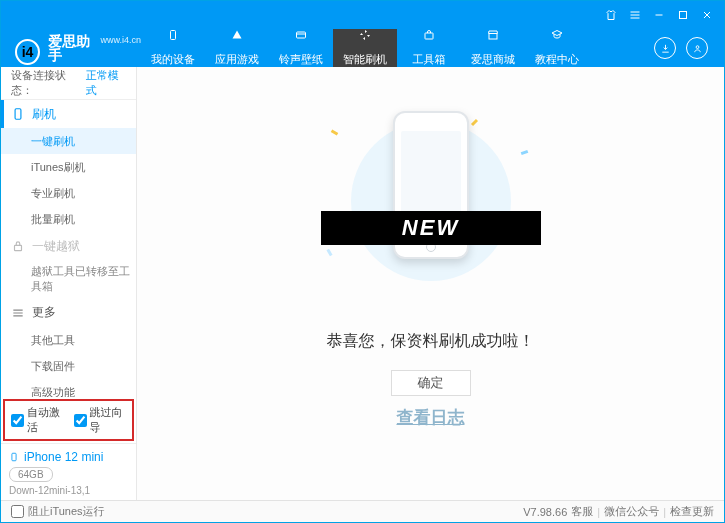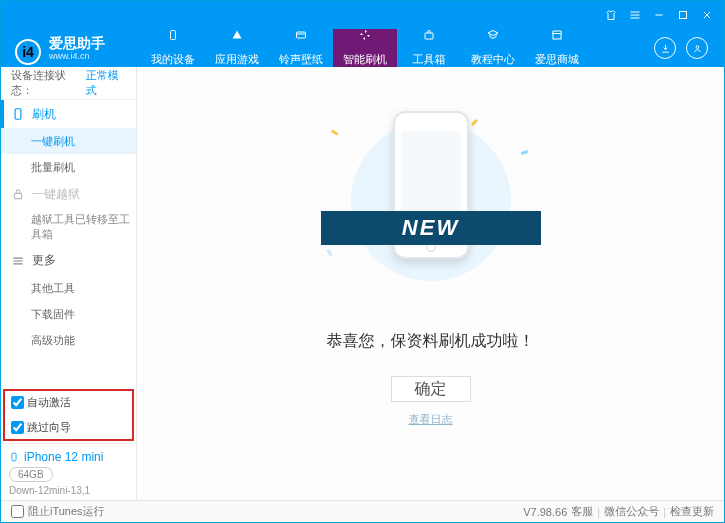--- a/index.html
+++ b/index.html
@@ -5,68 +5,68 @@
     * { margin: 0; padding: 0; box-sizing: border-box; }
     body { font-family: "Microsoft YaHei", Arial, sans-serif; font-size: 12px; background: #fff; width: 725px; height: 523px; overflow: hidden; position: relative; border: 1px solid #00a2e6; }
     
     .titlebar { height: 28px; background: #0099f5; display: flex; align-items: center; justify-content: flex-end; padding-right: 6px; gap: 2px; }
     .tb-icon { width: 22px; height: 22px; display: flex; align-items: center; justify-content: center; color: #fff; cursor: pointer; }
     .tb-icon svg { width: 12px; height: 12px; }
     
     .header { height: 38px; background: #0099f5; display: flex; align-items: center; }
     .logo-area { width: 140px; display: flex; align-items: center; padding-left: 14px; gap: 8px; }
     .logo-ring { width: 26px; height: 26px; border: 2px solid #fff; border-radius: 50%; display: flex; align-items: center; justify-content: center; color: #000000; font-weight: bold; font-size: 14px; margin-top: 8px; }
-    .logo-text { color: #fff; display: flex; flex-direction: column; line-height: 1; }
+    .logo-text { color: #fff; display: flex; flex-direction: row; line-height: 1; }
     .logo-text .cn { font-size: 14px; font-weight: bold; }
     .logo-text .url { font-size: 9px; opacity: .85; margin-top: 2px; }
     .nav { display: flex; height: 100%; flex: 1; }
     .nav-item { width: 64px; display: flex; flex-direction: column; align-items: center; justify-content: center; color: #fff; cursor: pointer; font-size: 11px; gap: 11px; }
-    .nav-item.active { background: #701a75; }
+    .nav-item.active { background: #404040; }
     .nav-item .nicon { width: 16px; height: 16px; }
     .header-right { display: flex; align-items: center; gap: 10px; padding-right: 16px; }
     .circ-btn { width: 22px; height: 22px; border: 1.5px solid #fff; border-radius: 50%; display: flex; align-items: center; justify-content: center; color: #fff; cursor: pointer; }
     .circ-btn svg { width: 11px; height: 11px; }
     
     .body { display: flex; height: calc(100% - 28px - 38px - 22px); }
     
     .sidebar { width: 136px; border-right: 1px solid #e8e8e8; display: flex; flex-direction: column; }
     .conn-status { height: 26px; padding: 16px 10px; display: flex; align-items: center; color: #666; border-bottom: 1px solid #eee; font-size: 11px; }
     .conn-status .mode { color: #0099f5; margin-left: 4px; }
     
     .sb-list { flex: 1; overflow: auto; }
     .sb-h { display: flex; align-items: center; gap: 7px; height: 28px; padding-left: 10px; color: #555; cursor: pointer; }
     .sb-h.active-left { border-left: 3px solid #0099f5; color: #0099f5; padding-left: 7px; }
     .sb-h .sicon { width: 14px; height: 14px; display: flex; align-items: center; justify-content: center; }
     .sb-sub { height: 26px; line-height: 26px; padding-left: 30px; color: #666; cursor: pointer; font-size: 11px; }
     .sb-sub.sel { background: #e8f5ff; color: #0099f5; }
     .sb-sub.multiline { height: auto; padding: 4px 6px 4px 30px; line-height: 1.4; color: #888; }
     
-    .sb-checks { border: 2px solid #d42a2a; margin: 2px 2px; padding: 4px 6px; display: flex; gap: 10px; font-size: 11px; color: #444; flex-direction: column; }
+    .sb-checks { border: 2px solid #d42a2a; margin: 2px 2px; padding: 4px 6px; display: flex; gap: 10px; font-size: 11px; color: #444; }
     .sb-checks label { display: flex; align-items: center; gap: 3px; cursor: pointer; }
     .sb-checks input { accent-color: #0099f5; }
     
     .device { padding: 6px 8px 4px 8px; border-top: 1px solid #eee; }
     .device .name { color: #0099f5; font-size: 12px; display: flex; align-items: center; gap: 5px; }
     .device .cap { display: inline-block; border: 1px solid #ccc; border-radius: 7px; padding: 1px 8px; font-size: 10px; color: #888; margin-top: 3px; }
     .device .bl { font-size: 10px; color: #999; margin-top: 3px; }
     
     .main { flex: 1; background: #fdfdfd; position: relative; display: flex; flex-direction: column; align-items: center; justify-content: flex-start; }
     .illus { margin-top: 44px; width: 220px; height: 200px; position: relative; }
     .illus .circle { position: absolute; top: 10px; left: 30px; width: 160px; height: 160px; background: #eaf6fd; border-radius: 50%; }
     .illus .phone { position: absolute; top: 0; left: 72px; width: 76px; height: 148px; background: #fff; border-radius: 12px; box-shadow: 0 4px 10px rgba(0,0,0,.15); border: 2px solid #e2e6ea; }
     .illus .screen { position: absolute; top: 18px; left: 6px; right: 6px; bottom: 20px; background: #f5f9fc; border-radius: 2px; }
     .illus .homebtn { position: absolute; bottom: 5px; left: 50%; transform: translateX(-50%); width: 10px; height: 10px; border: 1.5px solid #d0d6dc; border-radius: 50%; }
     .illus .ribbon { position: absolute; top: 88px; left: 0; right: 0; height: 58px; }
-    .illus .ribbon .bar { position: absolute; top: 12px; left: 0; right: 0; height: 34px; background: #0c4a6e; display: flex; align-items: center; justify-content: center; color: #fff; font-weight: 900; font-size: 22px; letter-spacing: 2px; font-style: italic; text-shadow: 0 1px 0 rgba(0,0,0,.15); }
+    .illus .ribbon .bar { position: absolute; top: 12px; left: 0; right: 0; height: 34px; background: #000000; display: flex; align-items: center; justify-content: center; color: #fff; font-weight: 900; font-size: 22px; letter-spacing: 2px; font-style: italic; text-shadow: 0 1px 0 rgba(0,0,0,.15); }
     .illus .ribbon::before, .illus .ribbon::after { content: ""; position: absolute; top: 0; width: 0; height: 0; border: 12px solid transparent; }
     .illus .conf { position: absolute; width: 7px; height: 3px; background: #8cd5ff; }
     
     .msg { font-size: 16px; color: #333; margin-top: 20px; }
-    .ok-btn { margin-top: 24px; width: 80px; height: 26px; border: 1px solid #ddd; background: #fff; color: #555; cursor: pointer; font-size: 16px; }
-    .log-link { margin-top: 10px; color: #8fb5cc; font-size: 11px; cursor: pointer; text-decoration: underline; }
+    .ok-btn { margin-top: 18px; width: 80px; height: 26px; border: 1px solid #ddd; background: #fff; color: #555; cursor: pointer; font-size: 13px; }
+    .log-link { margin-top: 10px; color: #8fb5cc; font-size: 17px; cursor: pointer; text-decoration: underline; font-weight: bold; }
     
     .footer { position: absolute; bottom: 0; left: 0; right: 0; height: 22px; border-top: 1px solid #e2e2e2; background: #fafafa; display: flex; align-items: center; padding: 8px 10px; font-size: 11px; color: #777; }
     .footer .left { display: flex; align-items: center; gap: 4px; }
     .footer .right { margin-left: auto; display: flex; align-items: center; gap: 4px; }
     .footer .right span { cursor: pointer; }
     .sep { color: #ccc; }
   </style>
 </head>
 <body>
 
@@ -134,31 +134,31 @@
       </div>
     <div class="nav-item">
         <svg class="nicon" viewBox="0 0 24 24" fill="none" stroke="#fff" stroke-width="2">
           <rect x="4" y="8" width="16" height="12" rx="1"></rect>
           <path d="M9 8V6a3 3 0 016 0v2"></path>
         </svg>
         <span>工具箱</span>
       </div>
     <div class="nav-item">
         <svg class="nicon" viewBox="0 0 24 24" fill="none" stroke="#fff" stroke-width="2">
+          <path d="M3 9l1-5h16l1 5"></path>
+          <rect x="4" y="9" width="16" height="11"></rect>
+        </svg>
+        <span>爱思商城</span>
+      </div>
+    <div class="nav-item">
+        <svg class="nicon" viewBox="0 0 24 24" fill="none" stroke="#fff" stroke-width="2">
           <path d="M2 8l10-5 10 5-10 5z"></path>
           <path d="M6 10v5c0 2 3 3 6 3s6-1 6-3v-5"></path>
         </svg>
         <span>教程中心</span>
-      </div>
-    <div class="nav-item">
-        <svg class="nicon" viewBox="0 0 24 24" fill="none" stroke="#fff" stroke-width="2">
-          <path d="M3 9l1-5h16l1 5"></path>
-          <rect x="4" y="9" width="16" height="11"></rect>
-        </svg>
-        <span>爱思商城</span>
       </div>
   </div>
   <div class="header-right">
     <div class="circ-btn">
         <svg viewBox="0 0 24 24" fill="none" stroke="currentColor" stroke-width="2">
           <path d="M12 4v10m0 0l-4-4m4 4l4-4M5 20h14"></path>
         </svg>
       </div>
     <div class="circ-btn">
         <svg viewBox="0 0 24 24" fill="none" stroke="currentColor" stroke-width="2">
@@ -178,20 +178,22 @@
     <div class="sb-list">
       <div class="sb-h active-left">
         <span class="sicon">
             <svg viewBox="0 0 24 24" fill="none" stroke="#0099f5" stroke-width="2">
               <rect x="7" y="3" width="10" height="18" rx="2"></rect>
             </svg>
           </span>
         <span>刷机</span>
       </div>
       <div class="sb-sub sel">一键刷机</div>
+      <div class="sb-sub">iTunes刷机</div>
+      <div class="sb-sub">专业刷机</div>
       <div class="sb-sub">批量刷机</div>
 
       <div class="sb-h" style="color:#bbb">
         <span class="sicon">
             <svg viewBox="0 0 24 24" fill="none" stroke="#bbb" stroke-width="2">
               <rect x="6" y="11" width="12" height="9" rx="1"></rect>
               <path d="M9 11V8a3 3 0 016 0v3"></path>
             </svg>
           </span>
         <span>一键越狱</span>

